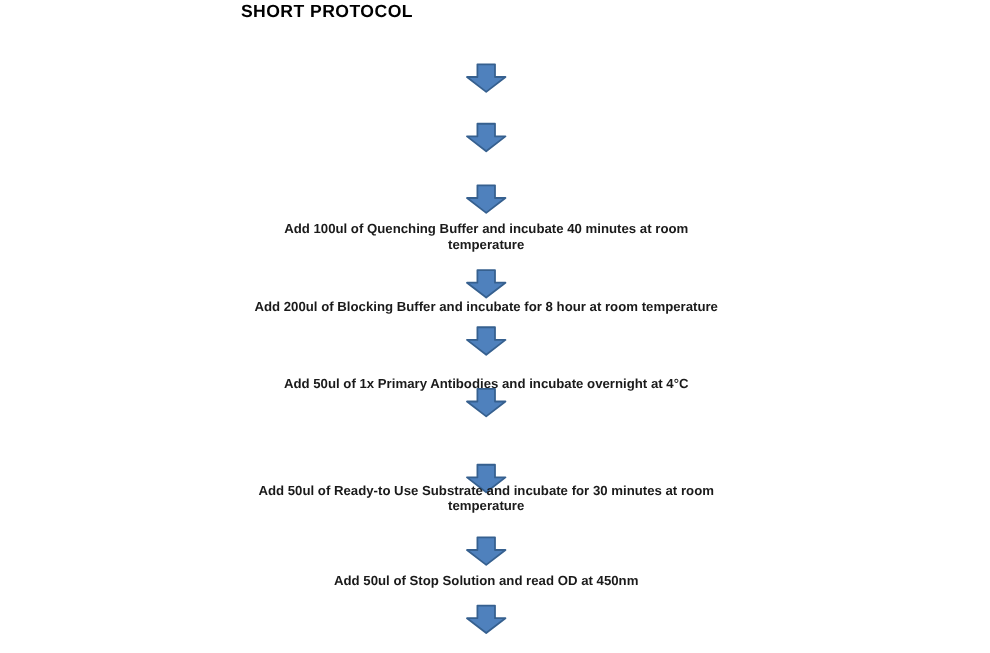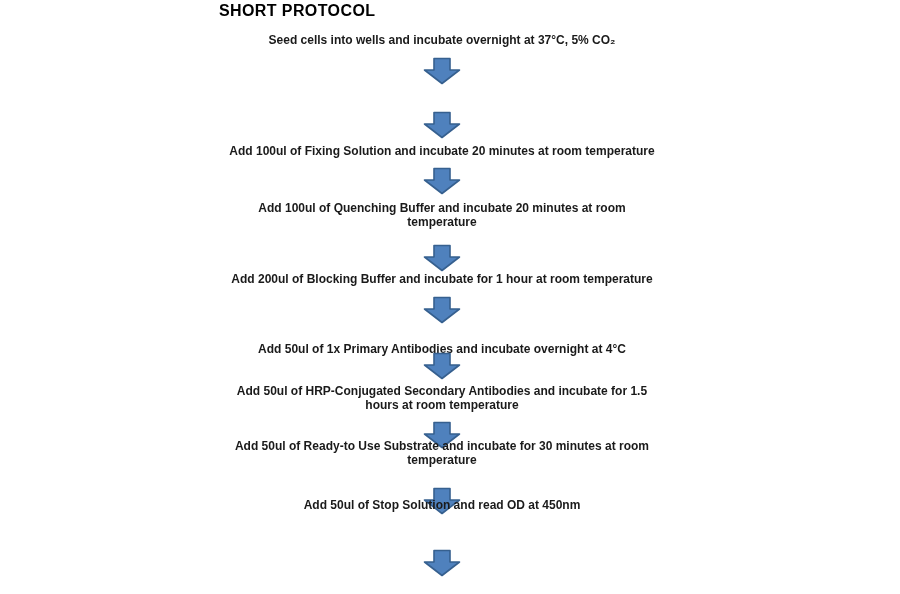--- a/index.html
+++ b/index.html
@@ -40,87 +40,83 @@
   }
   .arrow svg { display: block; width: 38px; height: 28px; }
 </style>
 </head>
 <body>
 
 <div class="canvas">
 
   <div class="title">SHORT PROTOCOL</div>
 
-  <div class="step" style="top:33px">Seed cells into wells and incubate overnight at 37°C, 5% CO₂</div>
 
   <div class="arrow" style="top:57px">
     <svg viewBox="0 0 38 28" xmlns="http://www.w3.org/2000/svg">
       <polygon points="11,1.5 27,1.5 27,13 36.5,13 19,26.5 1.5,13 11,13" stroke-width="1.6" stroke-linejoin="round" fill="#4f81bd" stroke="#36608f"></polygon>
     </svg>
   </div>
 
 
   <div class="arrow" style="top:111px">
     <svg viewBox="0 0 38 28" xmlns="http://www.w3.org/2000/svg">
       <polygon points="11,1.5 27,1.5 27,13 36.5,13 19,26.5 1.5,13 11,13" stroke-width="1.6" stroke-linejoin="round" fill="#4f81bd" stroke="#36608f"></polygon>
     </svg>
   </div>
 
-  <div class="step" style="top:144px">Add 100ul of Fixing Solution and incubate 20 minutes at room temperature</div>
 
   <div class="arrow" style="top:167px">
     <svg viewBox="0 0 38 28" xmlns="http://www.w3.org/2000/svg">
       <polygon points="11,1.5 27,1.5 27,13 36.5,13 19,26.5 1.5,13 11,13" stroke-width="1.6" stroke-linejoin="round" fill="#4f81bd" stroke="#36608f"></polygon>
     </svg>
   </div>
 
-  <div class="step" style="top:201px">Add 100ul of Quenching Buffer and incubate 20 minutes at room
+  <div class="step" style="top:201px">Add 100ul of Quenching Buffer and incubate 40 minutes at room
 temperature</div>
 
   <div class="arrow" style="top:244px">
     <svg viewBox="0 0 38 28" xmlns="http://www.w3.org/2000/svg">
       <polygon points="11,1.5 27,1.5 27,13 36.5,13 19,26.5 1.5,13 11,13" stroke-width="1.6" stroke-linejoin="round" fill="#4f81bd" stroke="#36608f"></polygon>
     </svg>
   </div>
 
-  <div class="step" style="top:272px">Add 200ul of Blocking Buffer and incubate for 1 hour at room temperature</div>
+  <div class="step" style="top:272px">Add 200ul of Blocking Buffer and incubate for 8 hour at room temperature</div>
 
   <div class="arrow" style="top:296px">
     <svg viewBox="0 0 38 28" xmlns="http://www.w3.org/2000/svg">
       <polygon points="11,1.5 27,1.5 27,13 36.5,13 19,26.5 1.5,13 11,13" stroke-width="1.6" stroke-linejoin="round" fill="#4f81bd" stroke="#36608f"></polygon>
     </svg>
   </div>
 
   <div class="step" style="top:342px">Add 50ul of 1x Primary Antibodies and incubate overnight at 4°C</div>
 
   <div class="arrow" style="top:352px">
     <svg viewBox="0 0 38 28" xmlns="http://www.w3.org/2000/svg">
       <polygon points="11,1.5 27,1.5 27,13 36.5,13 19,26.5 1.5,13 11,13" stroke-width="1.6" stroke-linejoin="round" fill="#4f81bd" stroke="#36608f"></polygon>
     </svg>
   </div>
 
-  <div class="step" style="top:384px">Add 50ul of HRP-Conjugated Secondary Antibodies and incubate for 1.5
-hours at room temperature</div>
 
   <div class="arrow" style="top:421px">
     <svg viewBox="0 0 38 28" xmlns="http://www.w3.org/2000/svg">
       <polygon points="11,1.5 27,1.5 27,13 36.5,13 19,26.5 1.5,13 11,13" stroke-width="1.6" stroke-linejoin="round" fill="#4f81bd" stroke="#36608f"></polygon>
     </svg>
   </div>
 
   <div class="step" style="top:439px">Add 50ul of Ready-to Use Substrate and incubate for 30 minutes at room
 temperature</div>
 
   <div class="arrow" style="top:487px">
     <svg viewBox="0 0 38 28" xmlns="http://www.w3.org/2000/svg">
       <polygon points="11,1.5 27,1.5 27,13 36.5,13 19,26.5 1.5,13 11,13" stroke-width="1.6" stroke-linejoin="round" fill="#4f81bd" stroke="#36608f"></polygon>
     </svg>
   </div>
 
-  <div class="step" style="top:498px">Add 50ul of Stop Solution and read OD at 450nm</div>
+  <div class="step" style="top:521px">Add 50ul of Stop Solution and read OD at 450nm</div>
 
   <div class="arrow" style="top:549px">
     <svg viewBox="0 0 38 28" xmlns="http://www.w3.org/2000/svg">
       <polygon points="11,1.5 27,1.5 27,13 36.5,13 19,26.5 1.5,13 11,13" stroke-width="1.6" stroke-linejoin="round" fill="#4f81bd" stroke="#36608f"></polygon>
     </svg>
   </div>
 
 
 </div>
 

